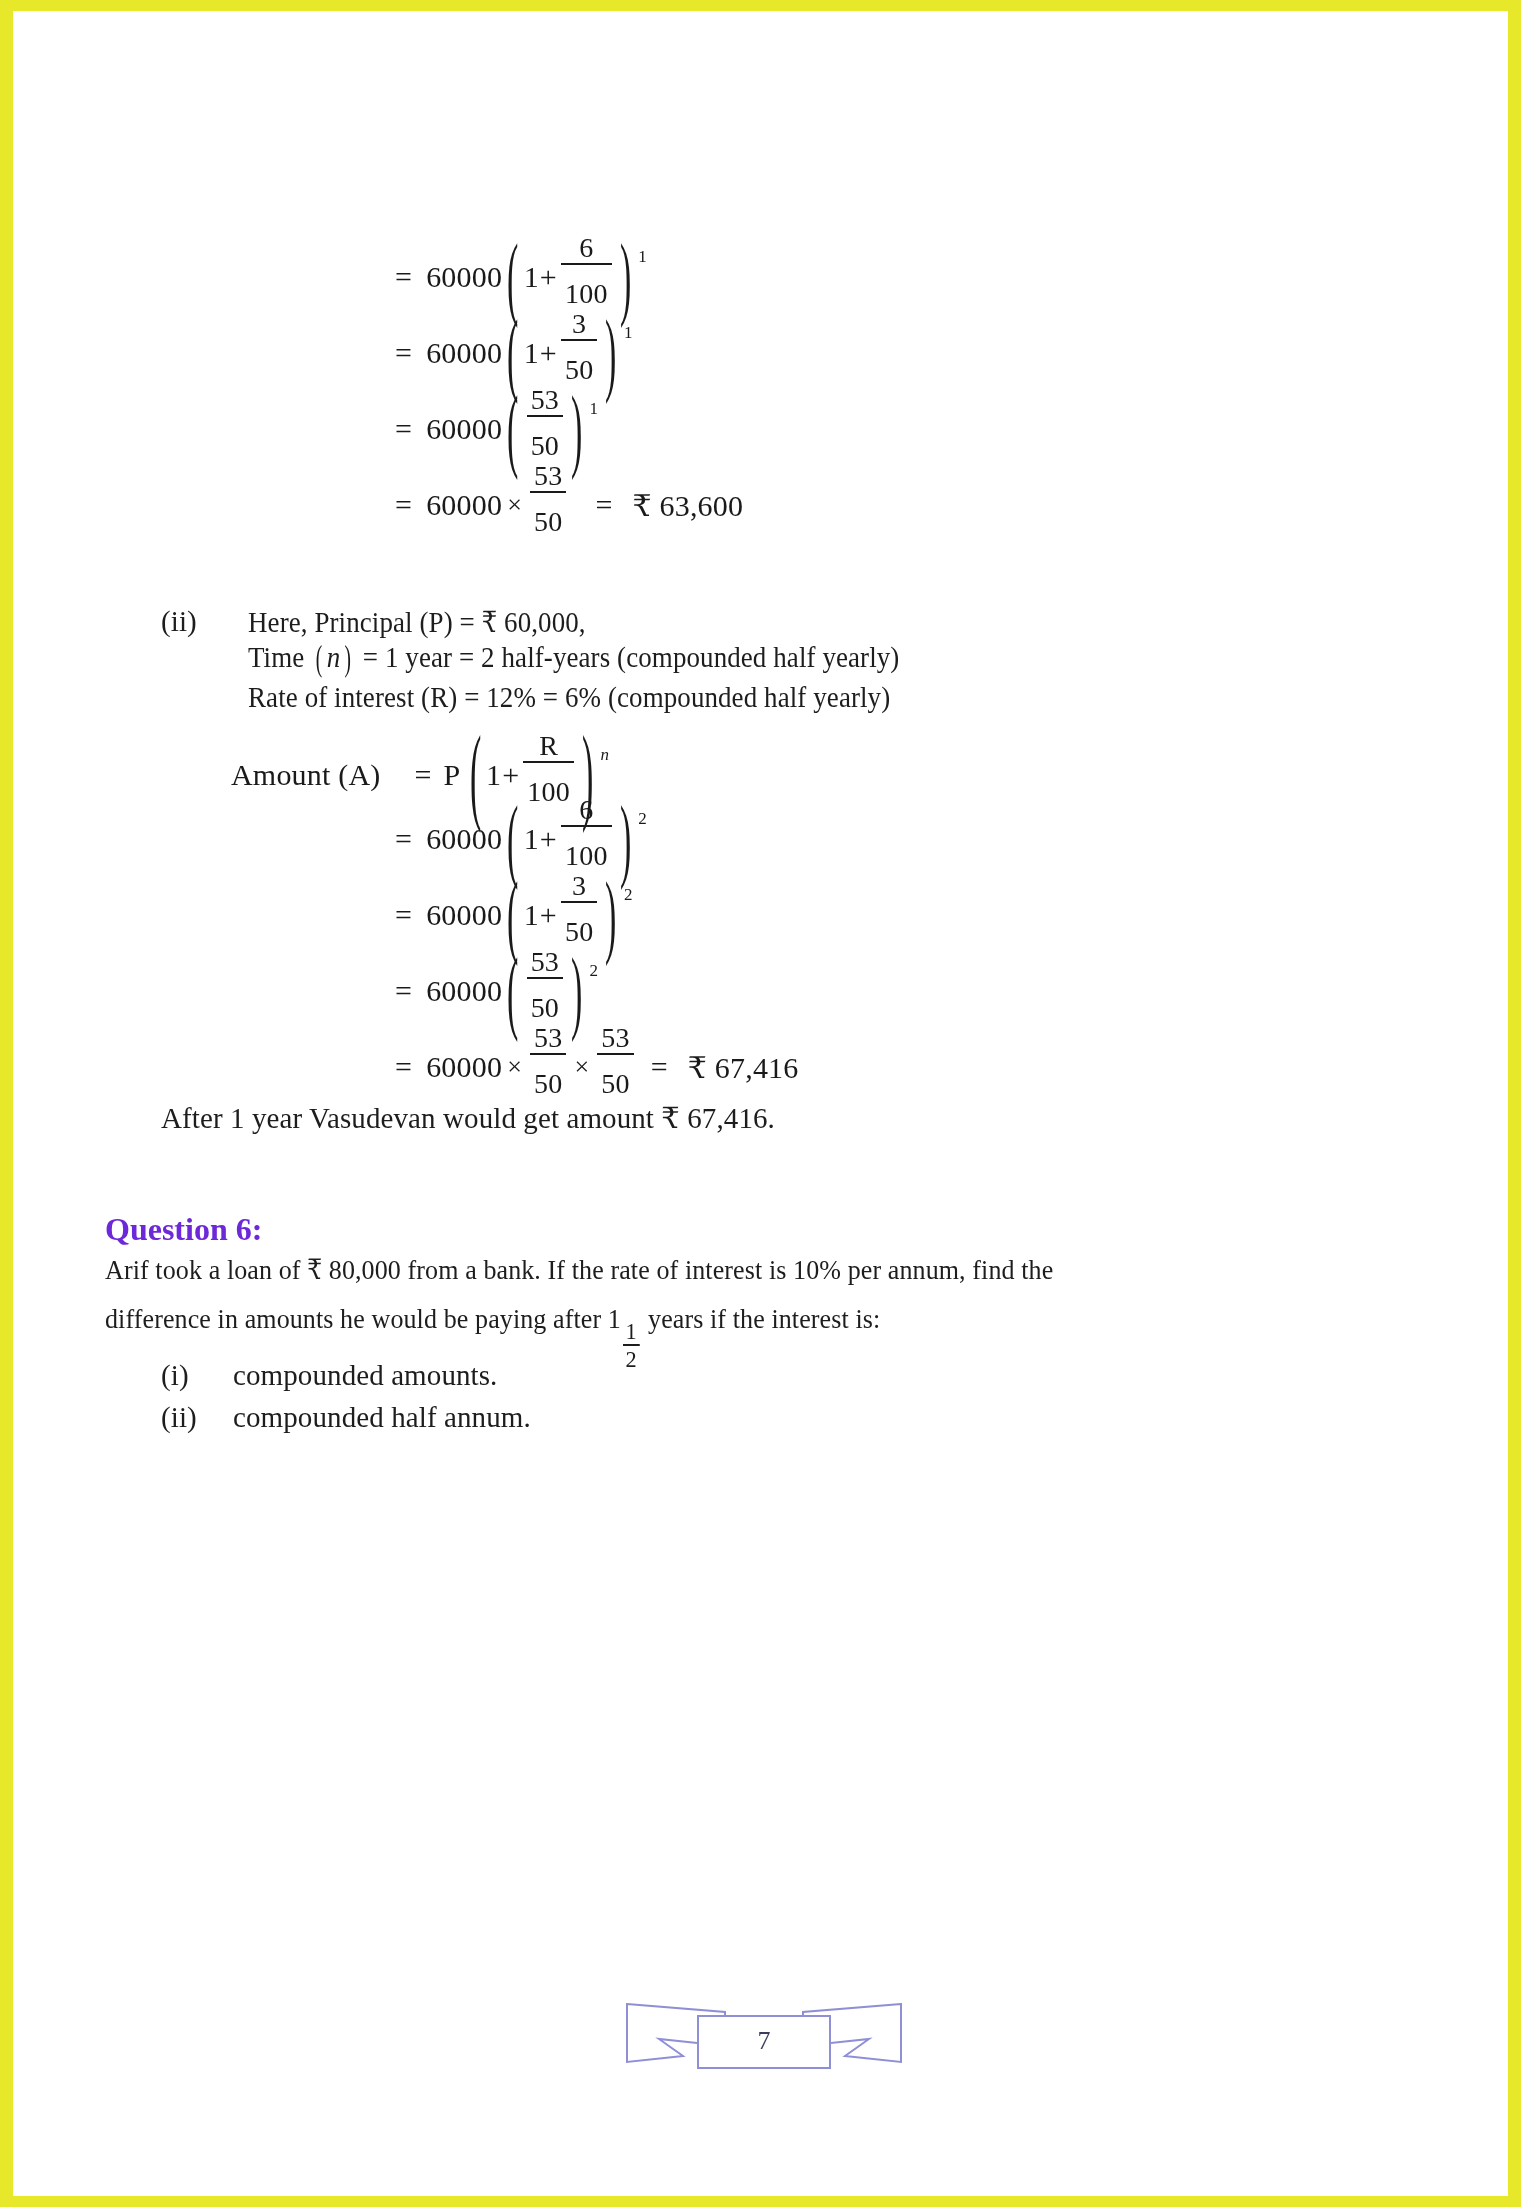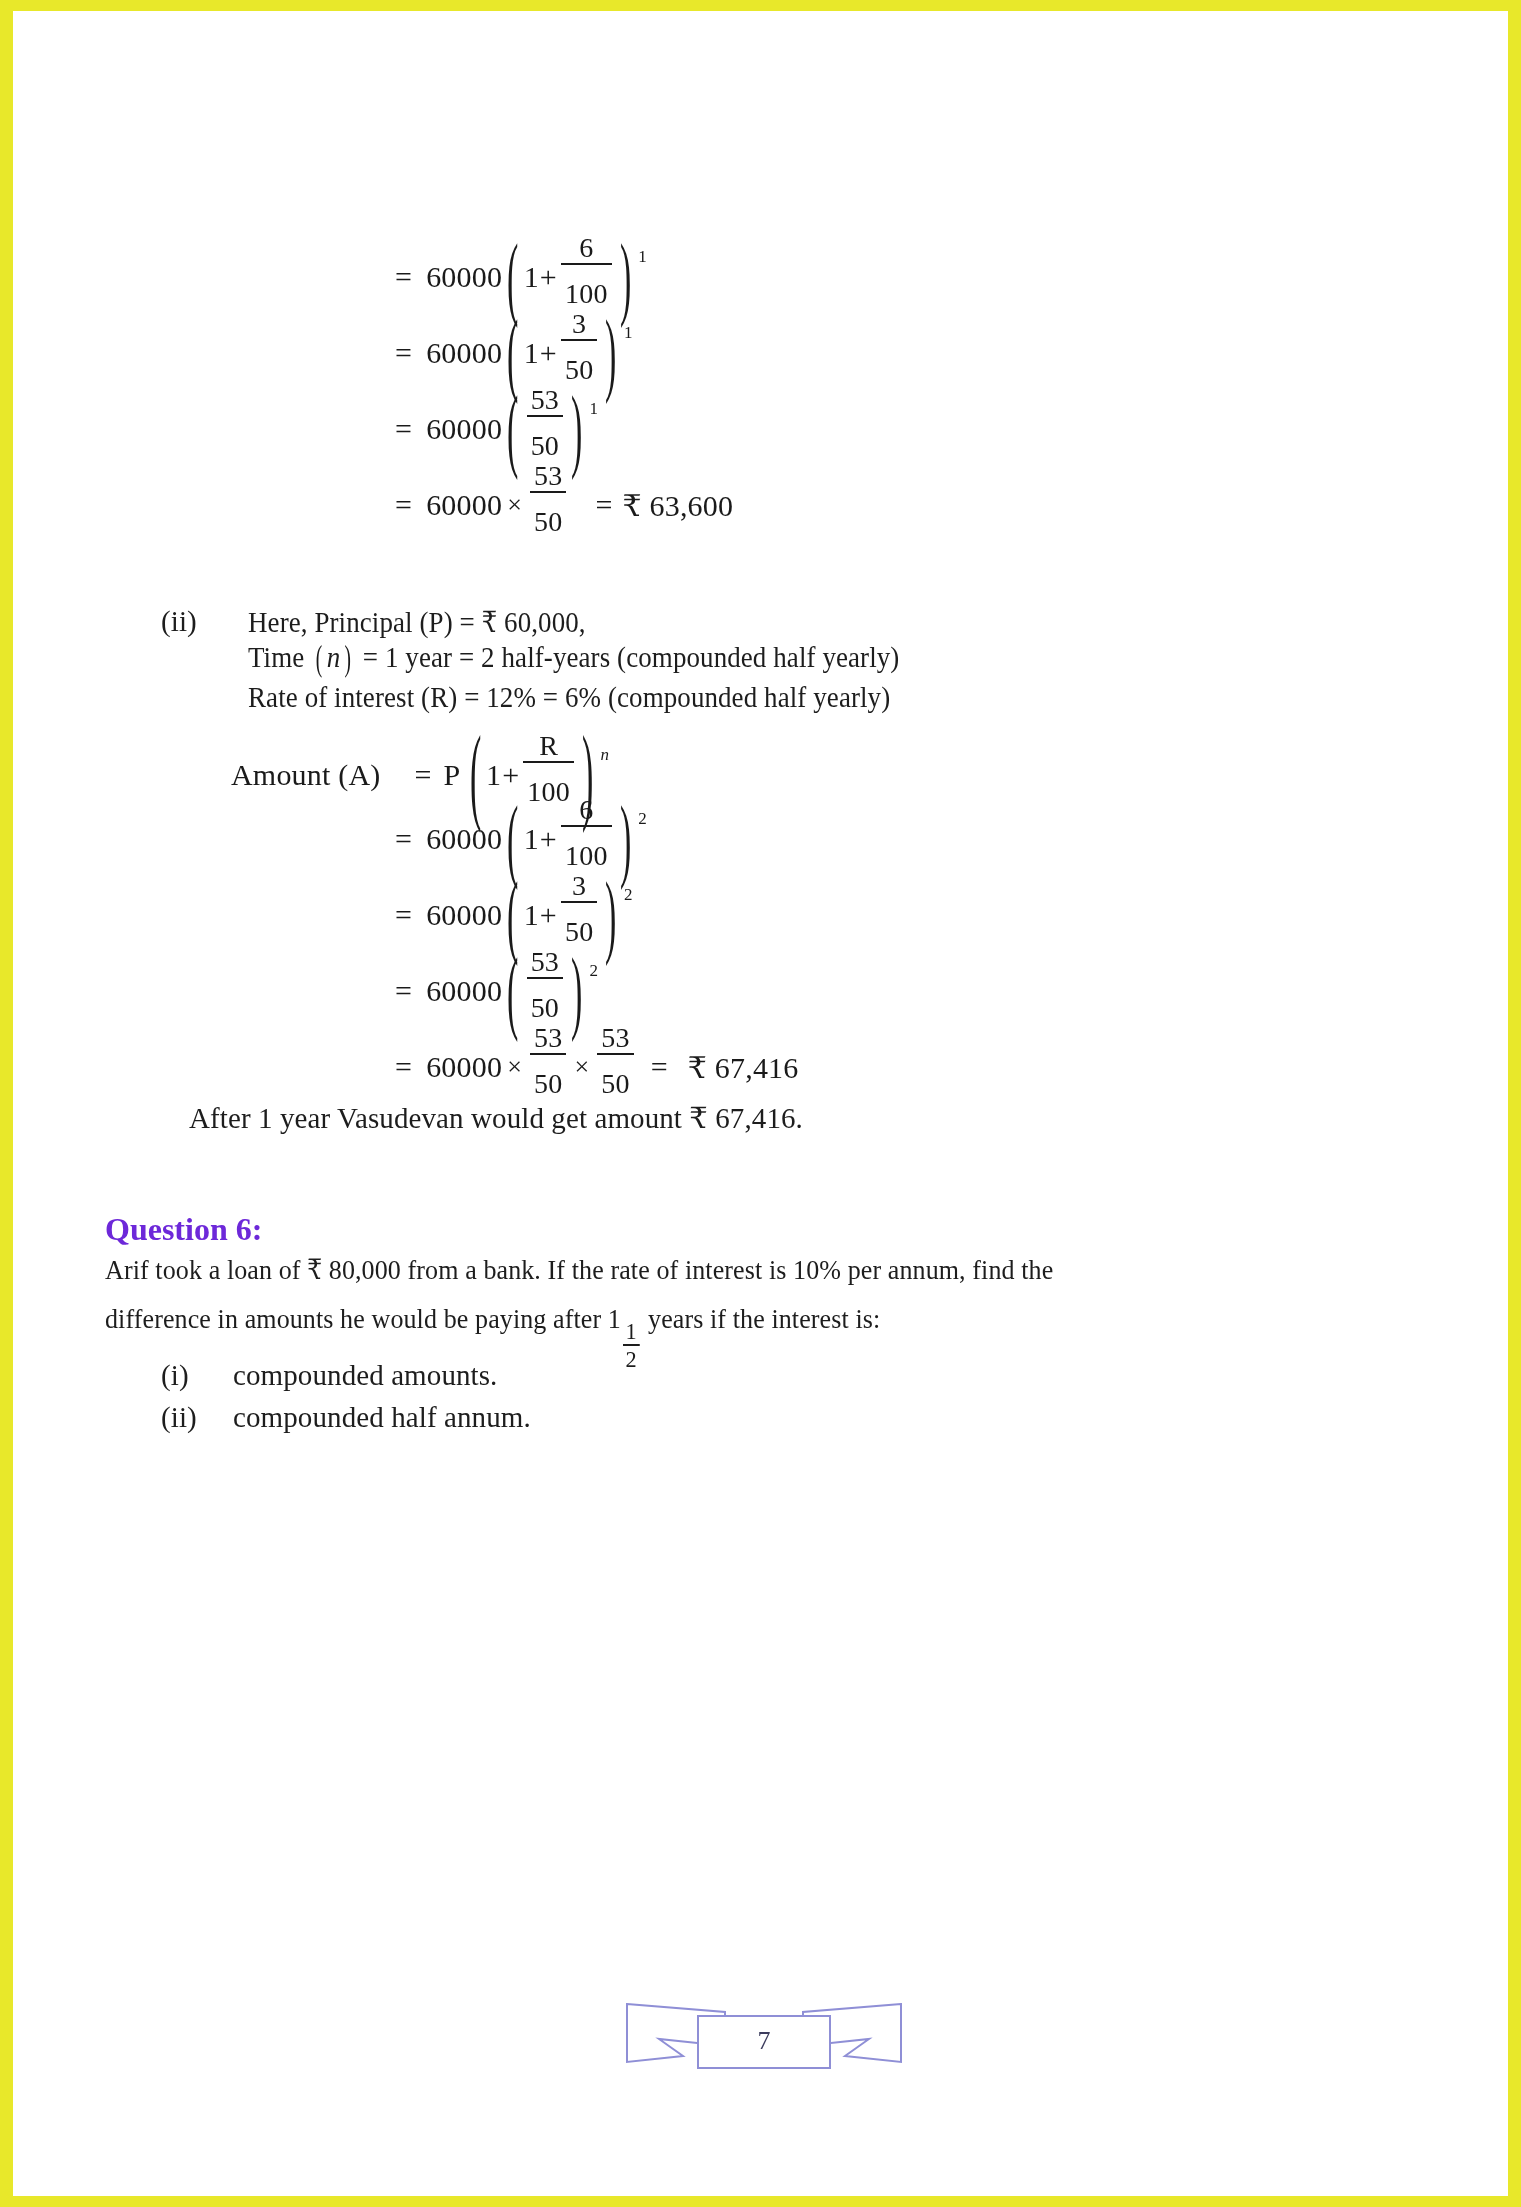--- a/index.html
+++ b/index.html
@@ -210,21 +210,21 @@
   <div class="eqrow math" style="left:382px; top:450px;">
     <span class="eq-sign">=</span>
     <span>60000</span>
     <span class="mult">×</span>
     <span class="frac">
       <span class="num">53</span>
       <span class="bar"></span>
       <span class="den">50</span>
     </span>
     <span style="margin-left:26px;">=</span>
-    <span style="margin-left:10px;">₹ 63,600</span>
+    <span style="margin-left:20px;">₹ 63,600</span>
   </div>
 
 
   <div class="btext" style="left:148px; top:594px;">(ii)</div>
 
   <div class="btext narrow" style="left:235px; top:594px;">Here,   Principal (P) = ₹ 60,000,</div>
 
   <div class="btext narrow" style="left:235px; top:630px;">
     <span>Time</span>
     <span class="bigparen" style="font-size:26px; transform:scaleY(1.35) scaleX(0.8);">(</span><span class="ital">n</span><span class="bigparen" style="font-size:26px; transform:scaleY(1.35) scaleX(0.8);">)</span>
@@ -310,21 +310,21 @@
     <span class="mult">×</span>
     <span class="frac">
       <span class="num">53</span>
       <span class="bar"></span>
       <span class="den">50</span>
     </span>
     <span style="margin-left:14px;">=</span>
     <span style="margin-left:20px;">₹ 67,416</span>
   </div>
 
-  <div class="btext" style="left:148px; top:1090px;margin-left:28px;">After 1 year Vasudevan would get amount ₹ 67,416.</div>
+  <div class="btext" style="left:148px; top:1090px;">After 1 year Vasudevan would get amount ₹ 67,416.</div>
 
   <div class="qhead" style="left:92px; top:1200px;">Question 6:</div>
 
   <div class="btext narrow" style="left:92px; top:1242px; font-size:28px;">Arif took a loan of ₹ 80,000 from a bank. If the rate of interest is 10% per annum, find the</div>
 
   <div class="btext narrow" style="left:92px; top:1292px; font-size:28px;">
     <span>difference in amounts he would be paying after</span>
     <span>
       <span>1</span><span class="inline-frac">
           <span>1</span>

